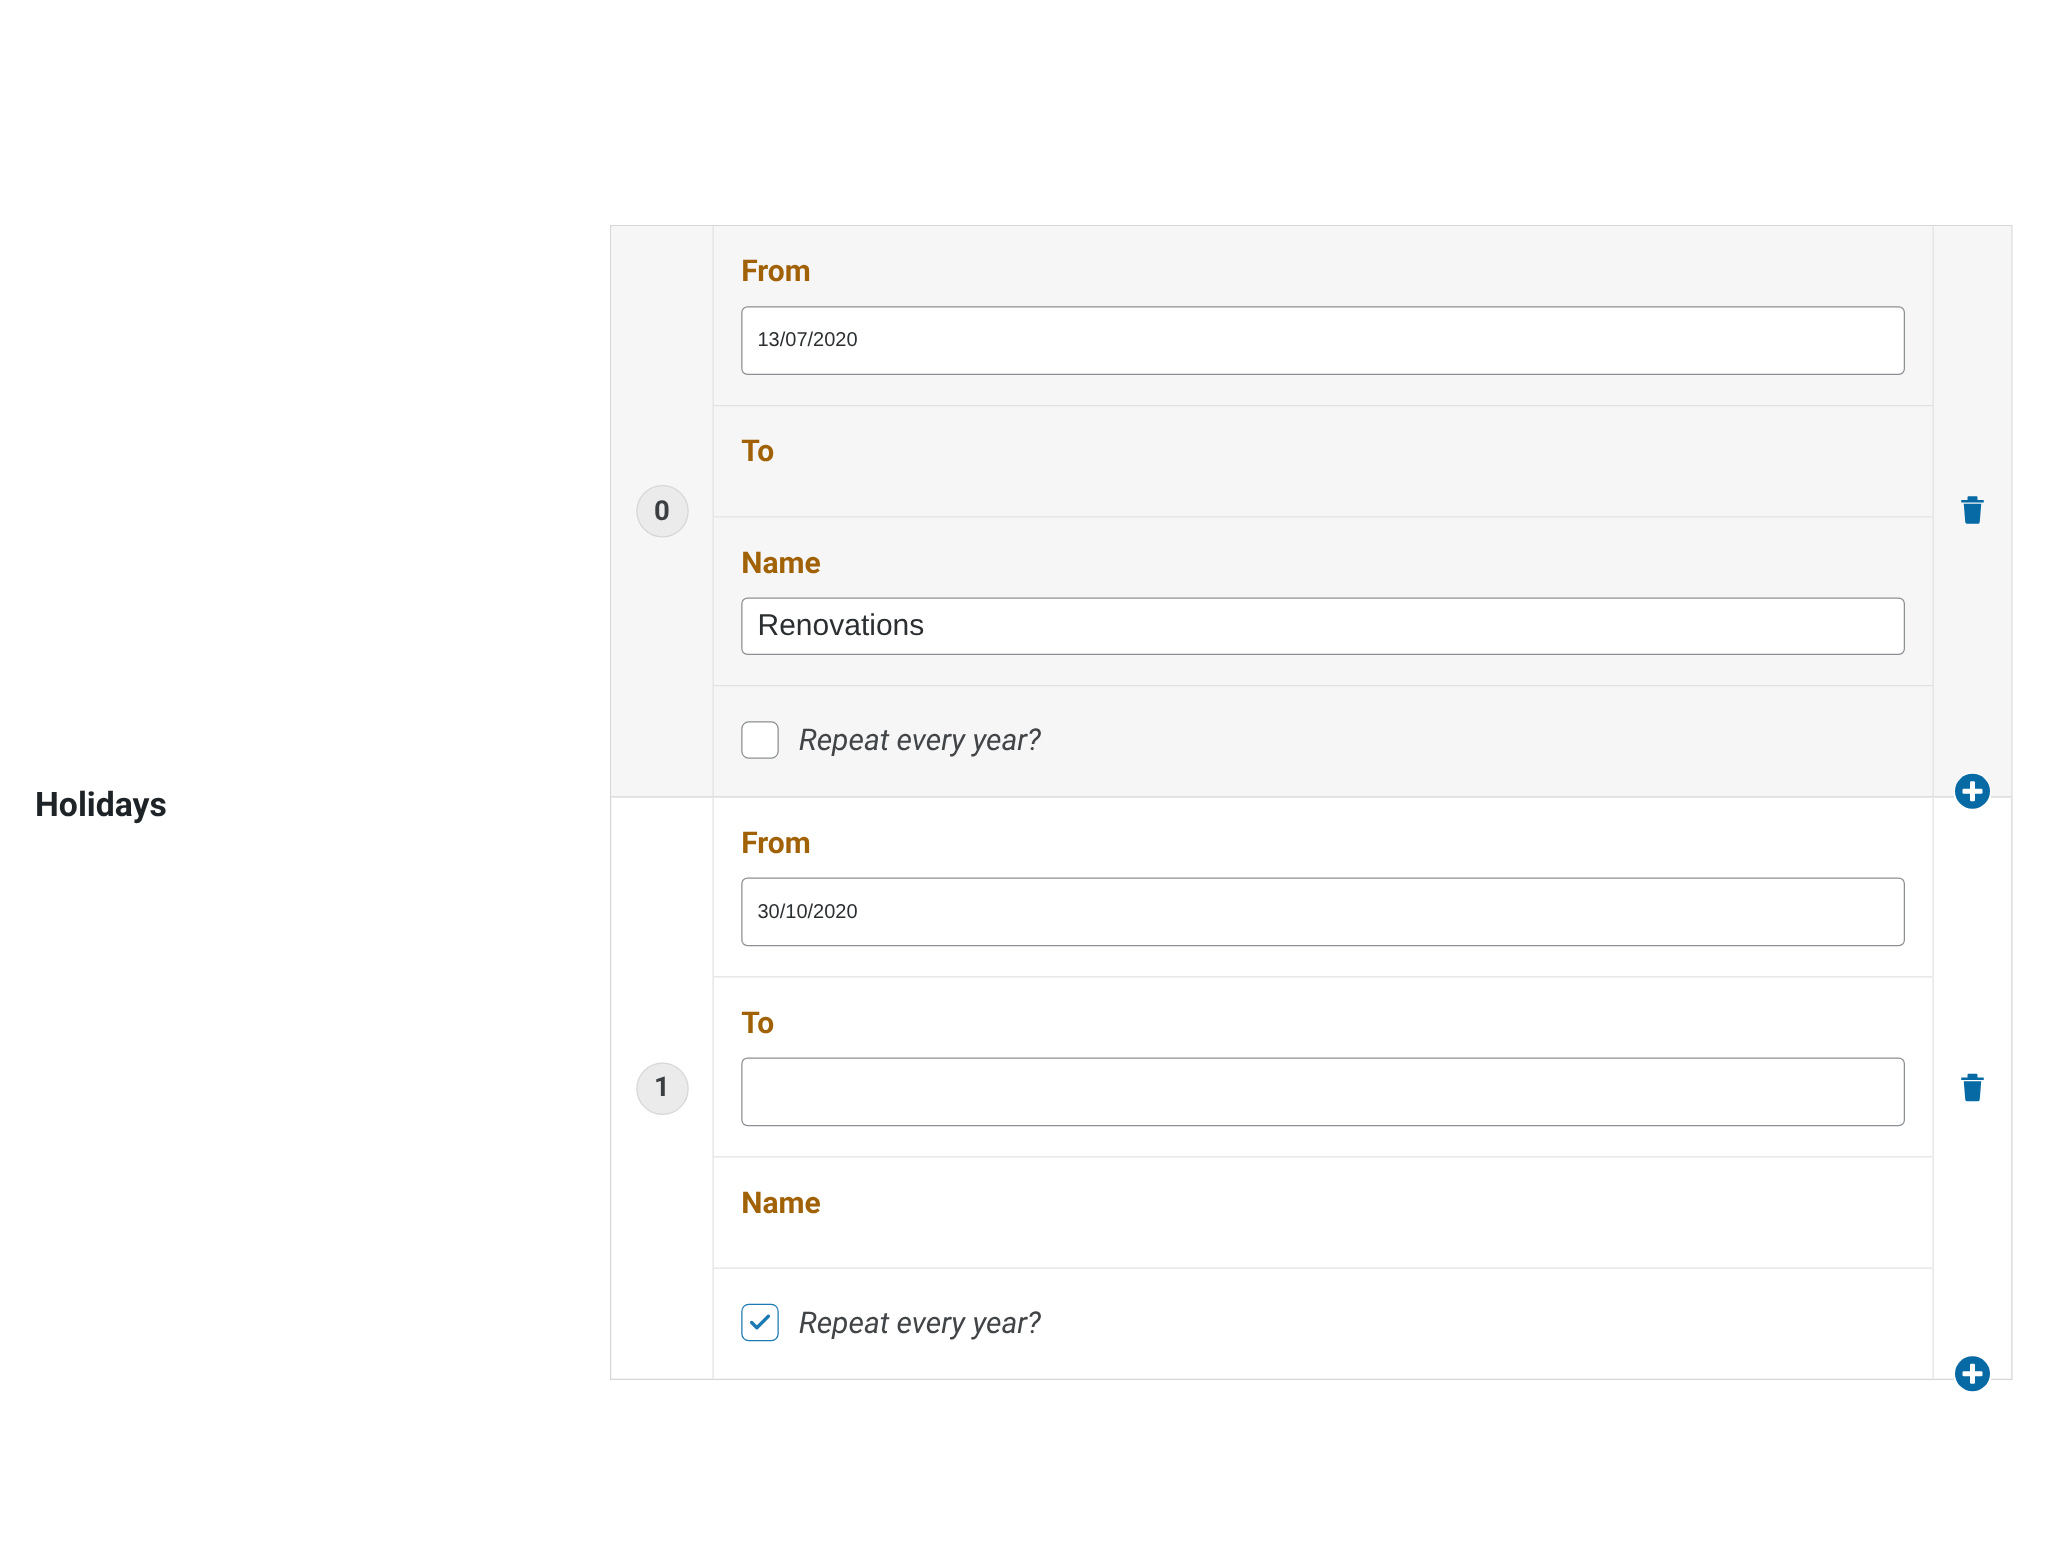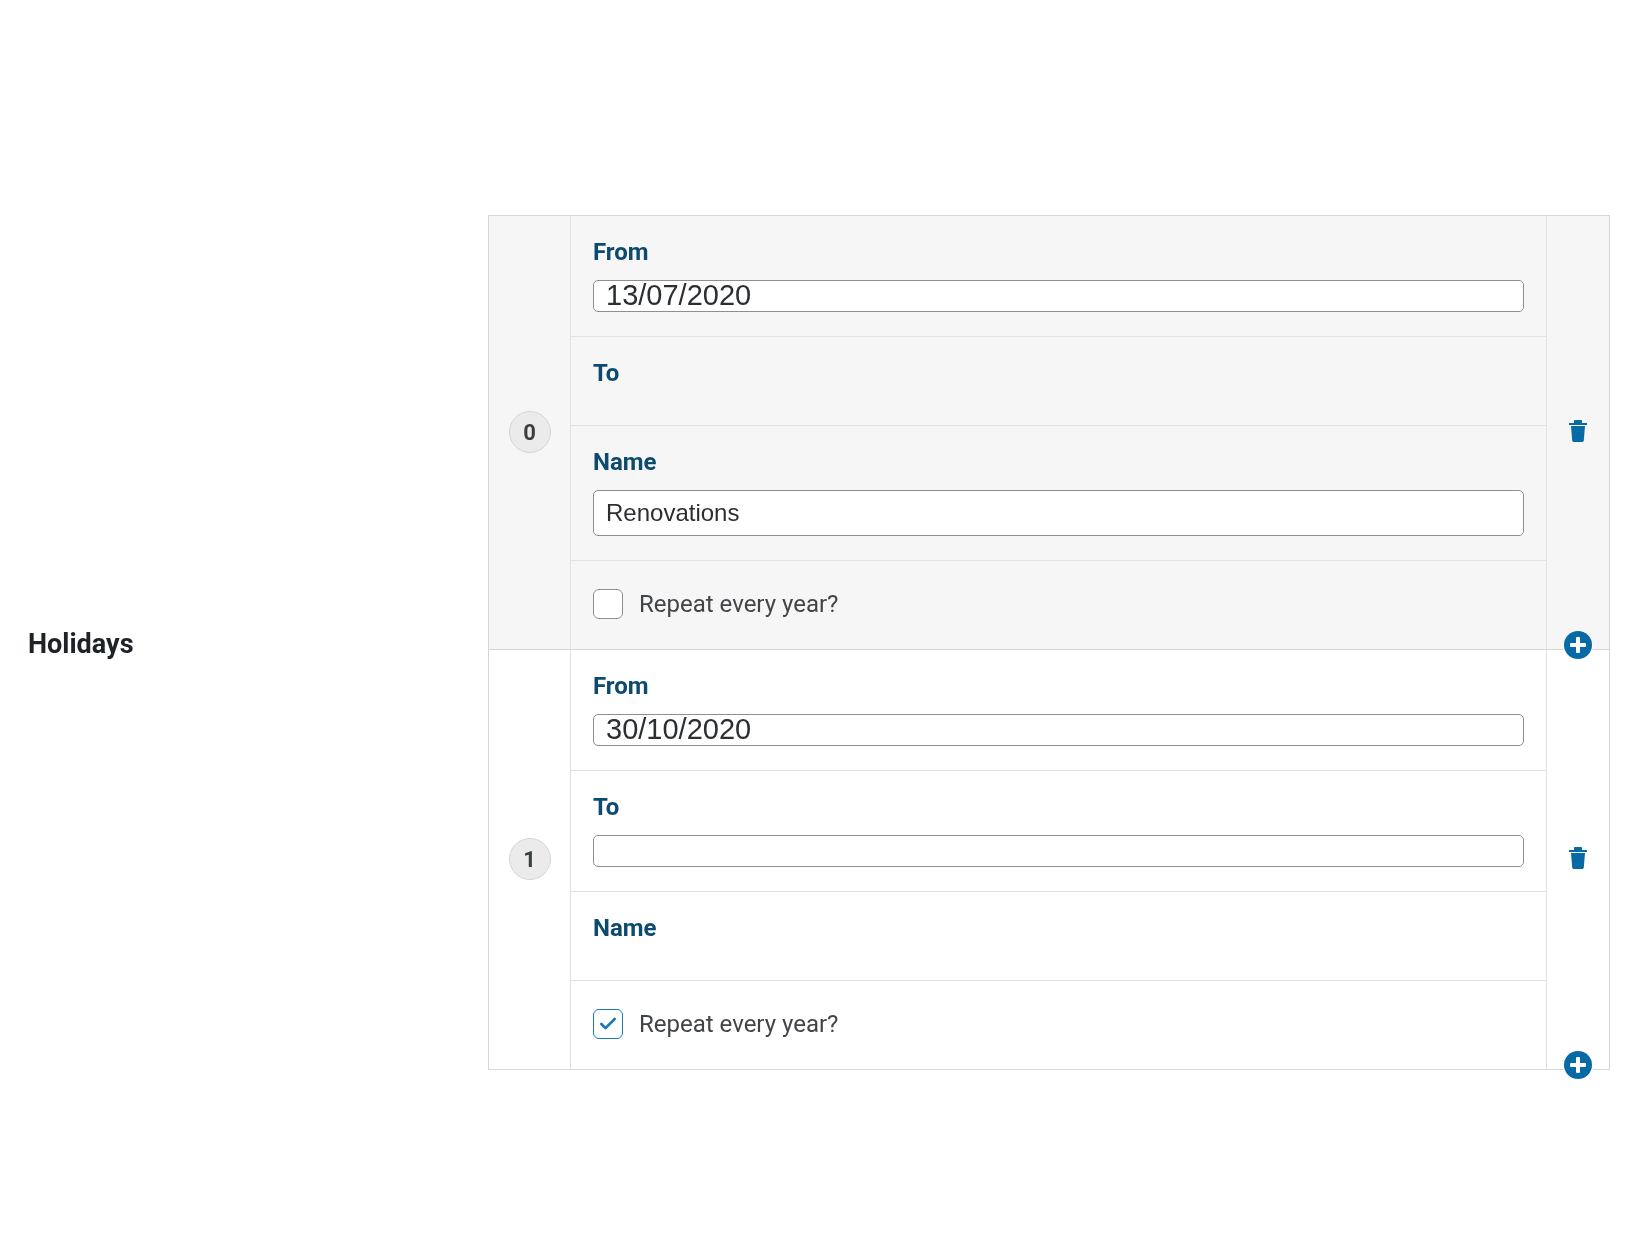--- a/index.html
+++ b/index.html
@@ -78,45 +78,46 @@
     border-right: 1px solid #e2e2e2;
   }
   .field-block {
     padding: 22px 22px 24px 22px;
     border-bottom: 1px solid #e2e2e2;
   }
   .field-block:last-child { border-bottom: none; }
   .field-label {
     font-size: 24px;
     font-weight: 700;
-    color: #0c4a6e;
+    color: #a16207;
     margin-bottom: 14px;
   }
   input.text {
     width: 100%;
     height: 46px;
     padding: 4px 12px;
     font-size: 24px;
     line-height: 1;
     border: 1px solid #8c8f94;
     border-radius: 5px;
     background: #ffffff;
     color: #2c2f32;
     outline: none;
     box-shadow: inset 0 0 0 1px rgba(0,0,0,0);
   }
   input.text.tight {
-    height: 32px;
-    font-size: 29px;
+    height: 55px;
+    font-size: 16px;
   }
   .checkbox-block {
     padding: 28px 22px 30px 22px;
     display: flex;
     align-items: center;
     gap: 16px;
+    font-style: italic;
   }
   .cb {
     width: 30px;
     height: 30px;
     border: 1.5px solid #8c8f94;
     border-radius: 6px;
     background: #ffffff;
     display: flex;
     align-items: center;
     justify-content: center;

